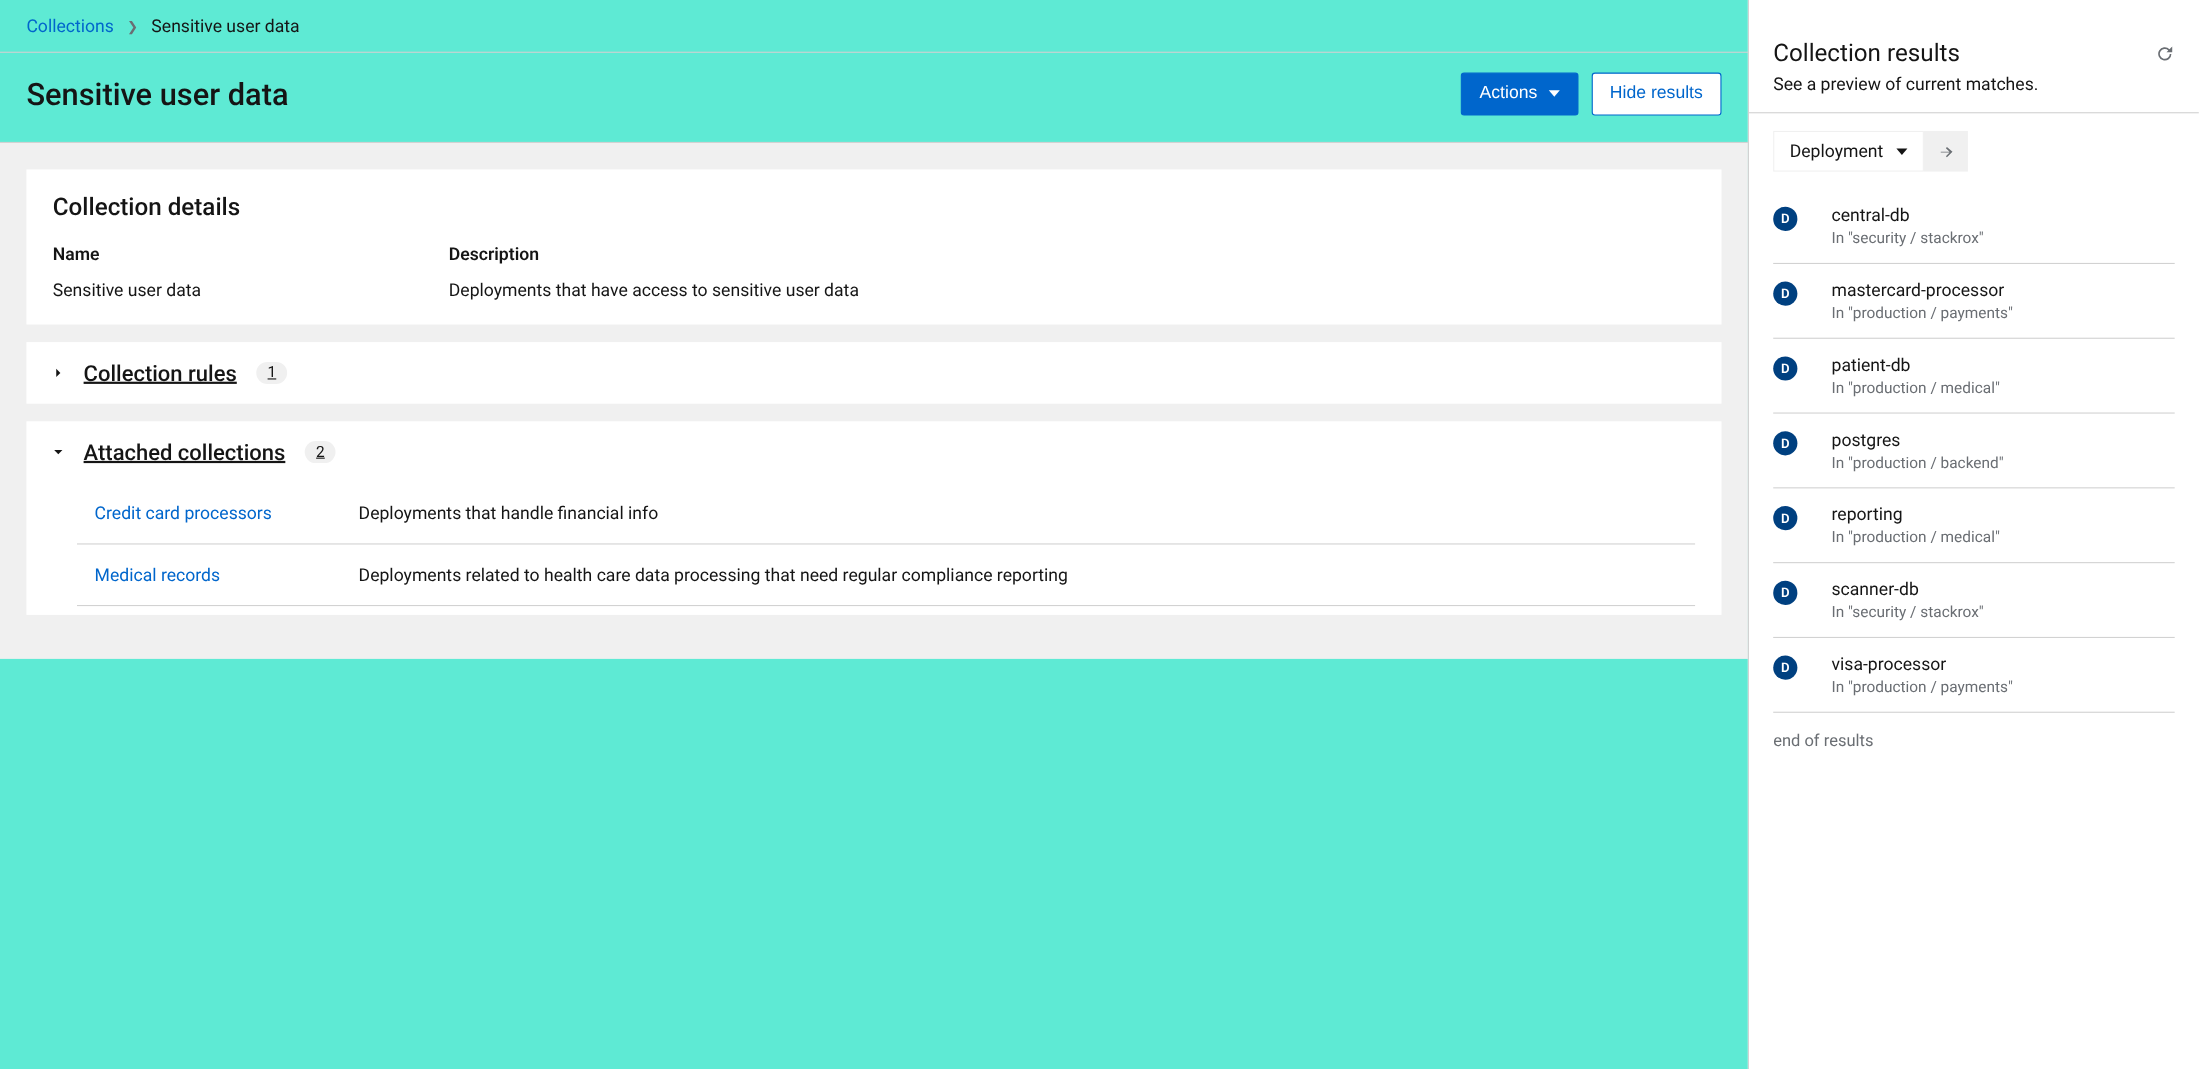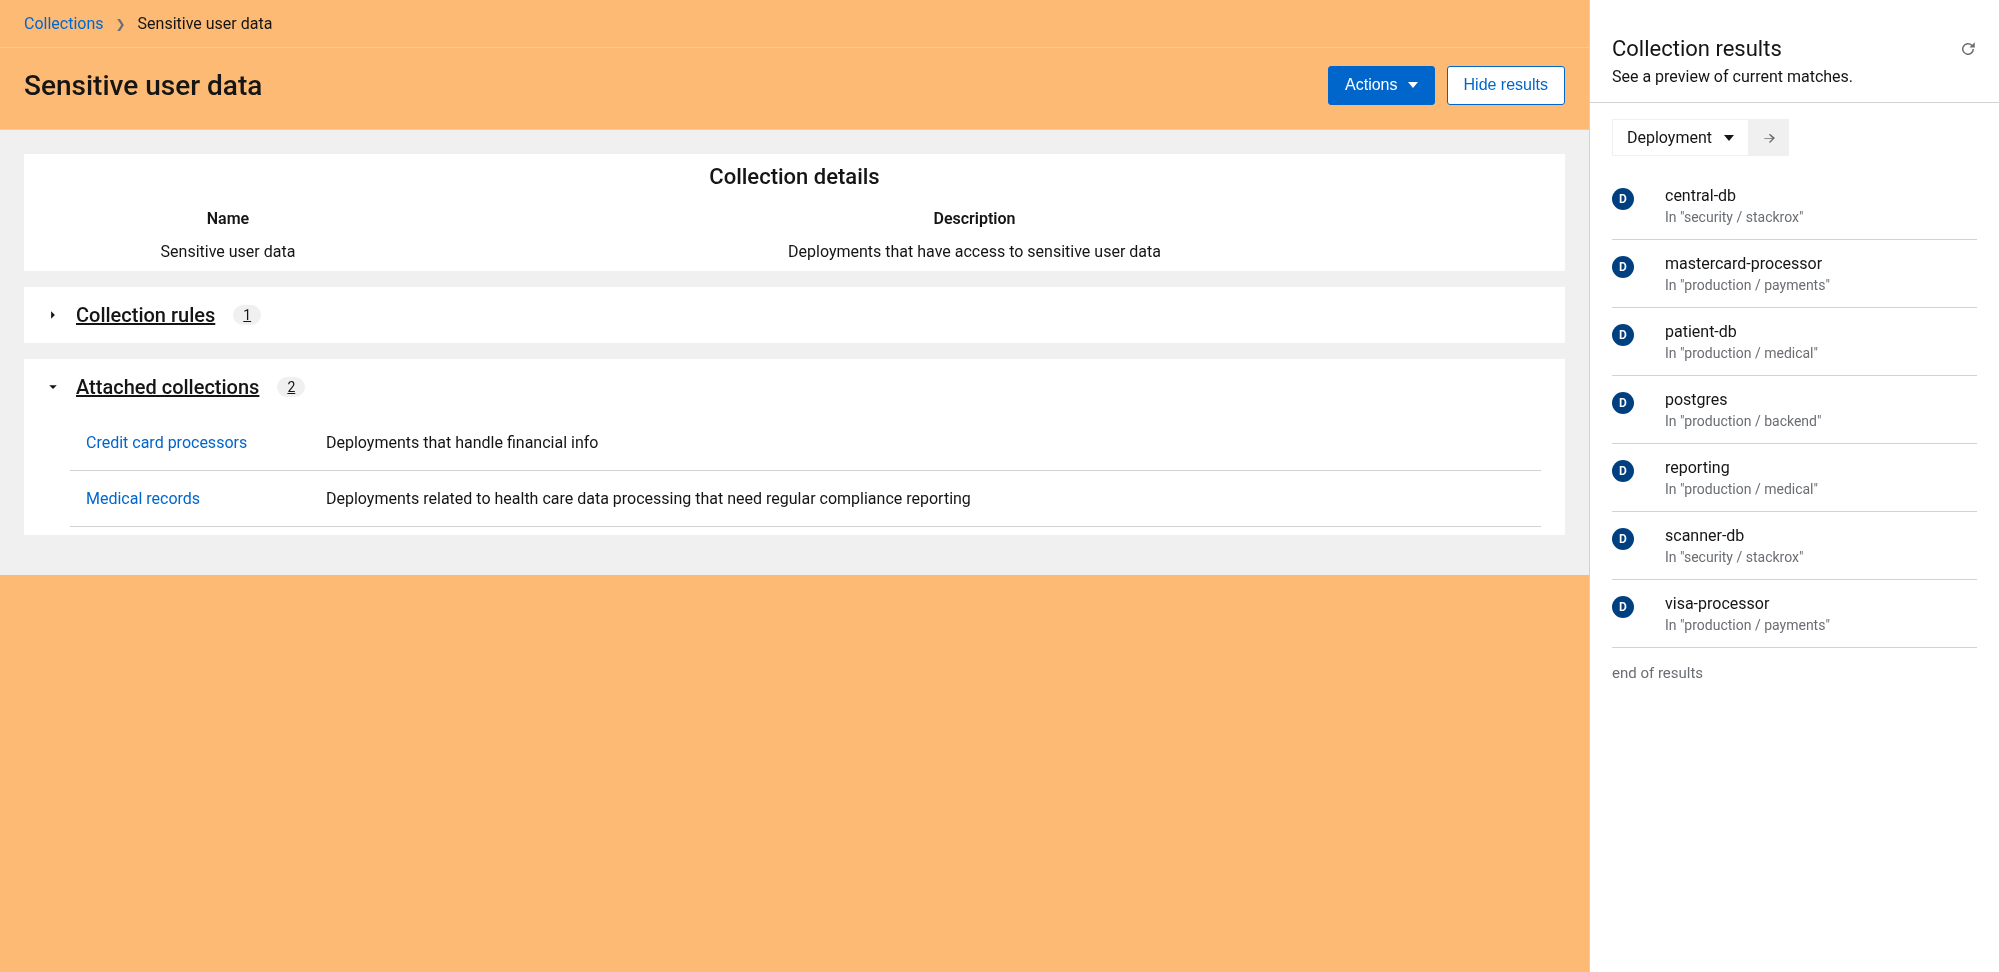--- a/index.html
+++ b/index.html
@@ -1,39 +1,39 @@
 <!DOCTYPE html>
 <html><head>
 <meta charset="utf-8">
 <style>
   * { box-sizing: border-box; margin: 0; padding: 0; }
   html, body { height: 100%; font-family: -apple-system, BlinkMacSystemFont, "Segoe UI", Roboto, "Helvetica Neue", Arial, sans-serif; font-size: 16px; color: #151515; background: #fff; }
   a { color: #0066cc; text-decoration: none; }
   .page { display: flex; height: 972px; width: 100%; }
-  .main { flex: 1; background: #fdba74; min-width: 0; }
+  .main { flex: 1; background: #5eead4; min-width: 0; }
   .sidebar { width: 410px; border-left: 1px solid #d2d2d2; display: flex; flex-direction: column; background: #fff; }
 
   
   .breadcrumb { padding: 14px 24px; font-size: 16px; display: flex; align-items: center; gap: 12px; border-bottom: 1px solid #d2d2d2; }
   .breadcrumb .sep { color: #6a6e73; font-size: 12px; }
   .breadcrumb .current { color: #151515; }
 
   
   .header { display: flex; align-items: center; justify-content: space-between; padding: 18px 24px 24px 24px; border-bottom: 1px solid #d2d2d2; }
   .header h1 { font-size: 28px; font-weight: 500; }
   .header-actions { display: flex; gap: 12px; }
   .btn { display: inline-flex; align-items: center; gap: 10px; padding: 8px 16px; font-size: 16px; border-radius: 3px; cursor: pointer; border: 1px solid transparent; line-height: 1.3; }
   .btn-primary { background: #0066cc; color: #fff; border-color: #0066cc; }
   .btn-secondary { background: #fff; color: #0066cc; border: 1px solid #0066cc; }
   .caret-down { width: 0; height: 0; border-left: 5px solid transparent; border-right: 5px solid transparent; border-top: 6px solid currentColor; }
 
   
   .body { padding: 24px; background: #f0f0f0; }
   .panel { background: #fff; border-radius: 0; margin-bottom: 16px; }
-  .panel-inner { padding: 10px 24px; text-align: center; }
+  .panel-inner { padding: 22px 24px; }
 
   .panel-title { font-size: 22px; font-weight: 500; margin-bottom: 20px; }
   .details-grid { display: flex; gap: 0; }
   .details-col { flex: 0 0 360px; }
   .details-col.wide { flex: 1; }
   .details-label { font-size: 16px; font-weight: 600; margin-bottom: 14px; }
   .details-value { font-size: 16px; color: #151515; }
 
   .expandable-header { display: flex; align-items: center; gap: 18px; padding: 16px 24px; cursor: pointer; text-decoration: underline; }
   .expandable-header .chev { width: 10px; height: 10px; flex: 0 0 10px; display: flex; align-items: center; justify-content: center; }

